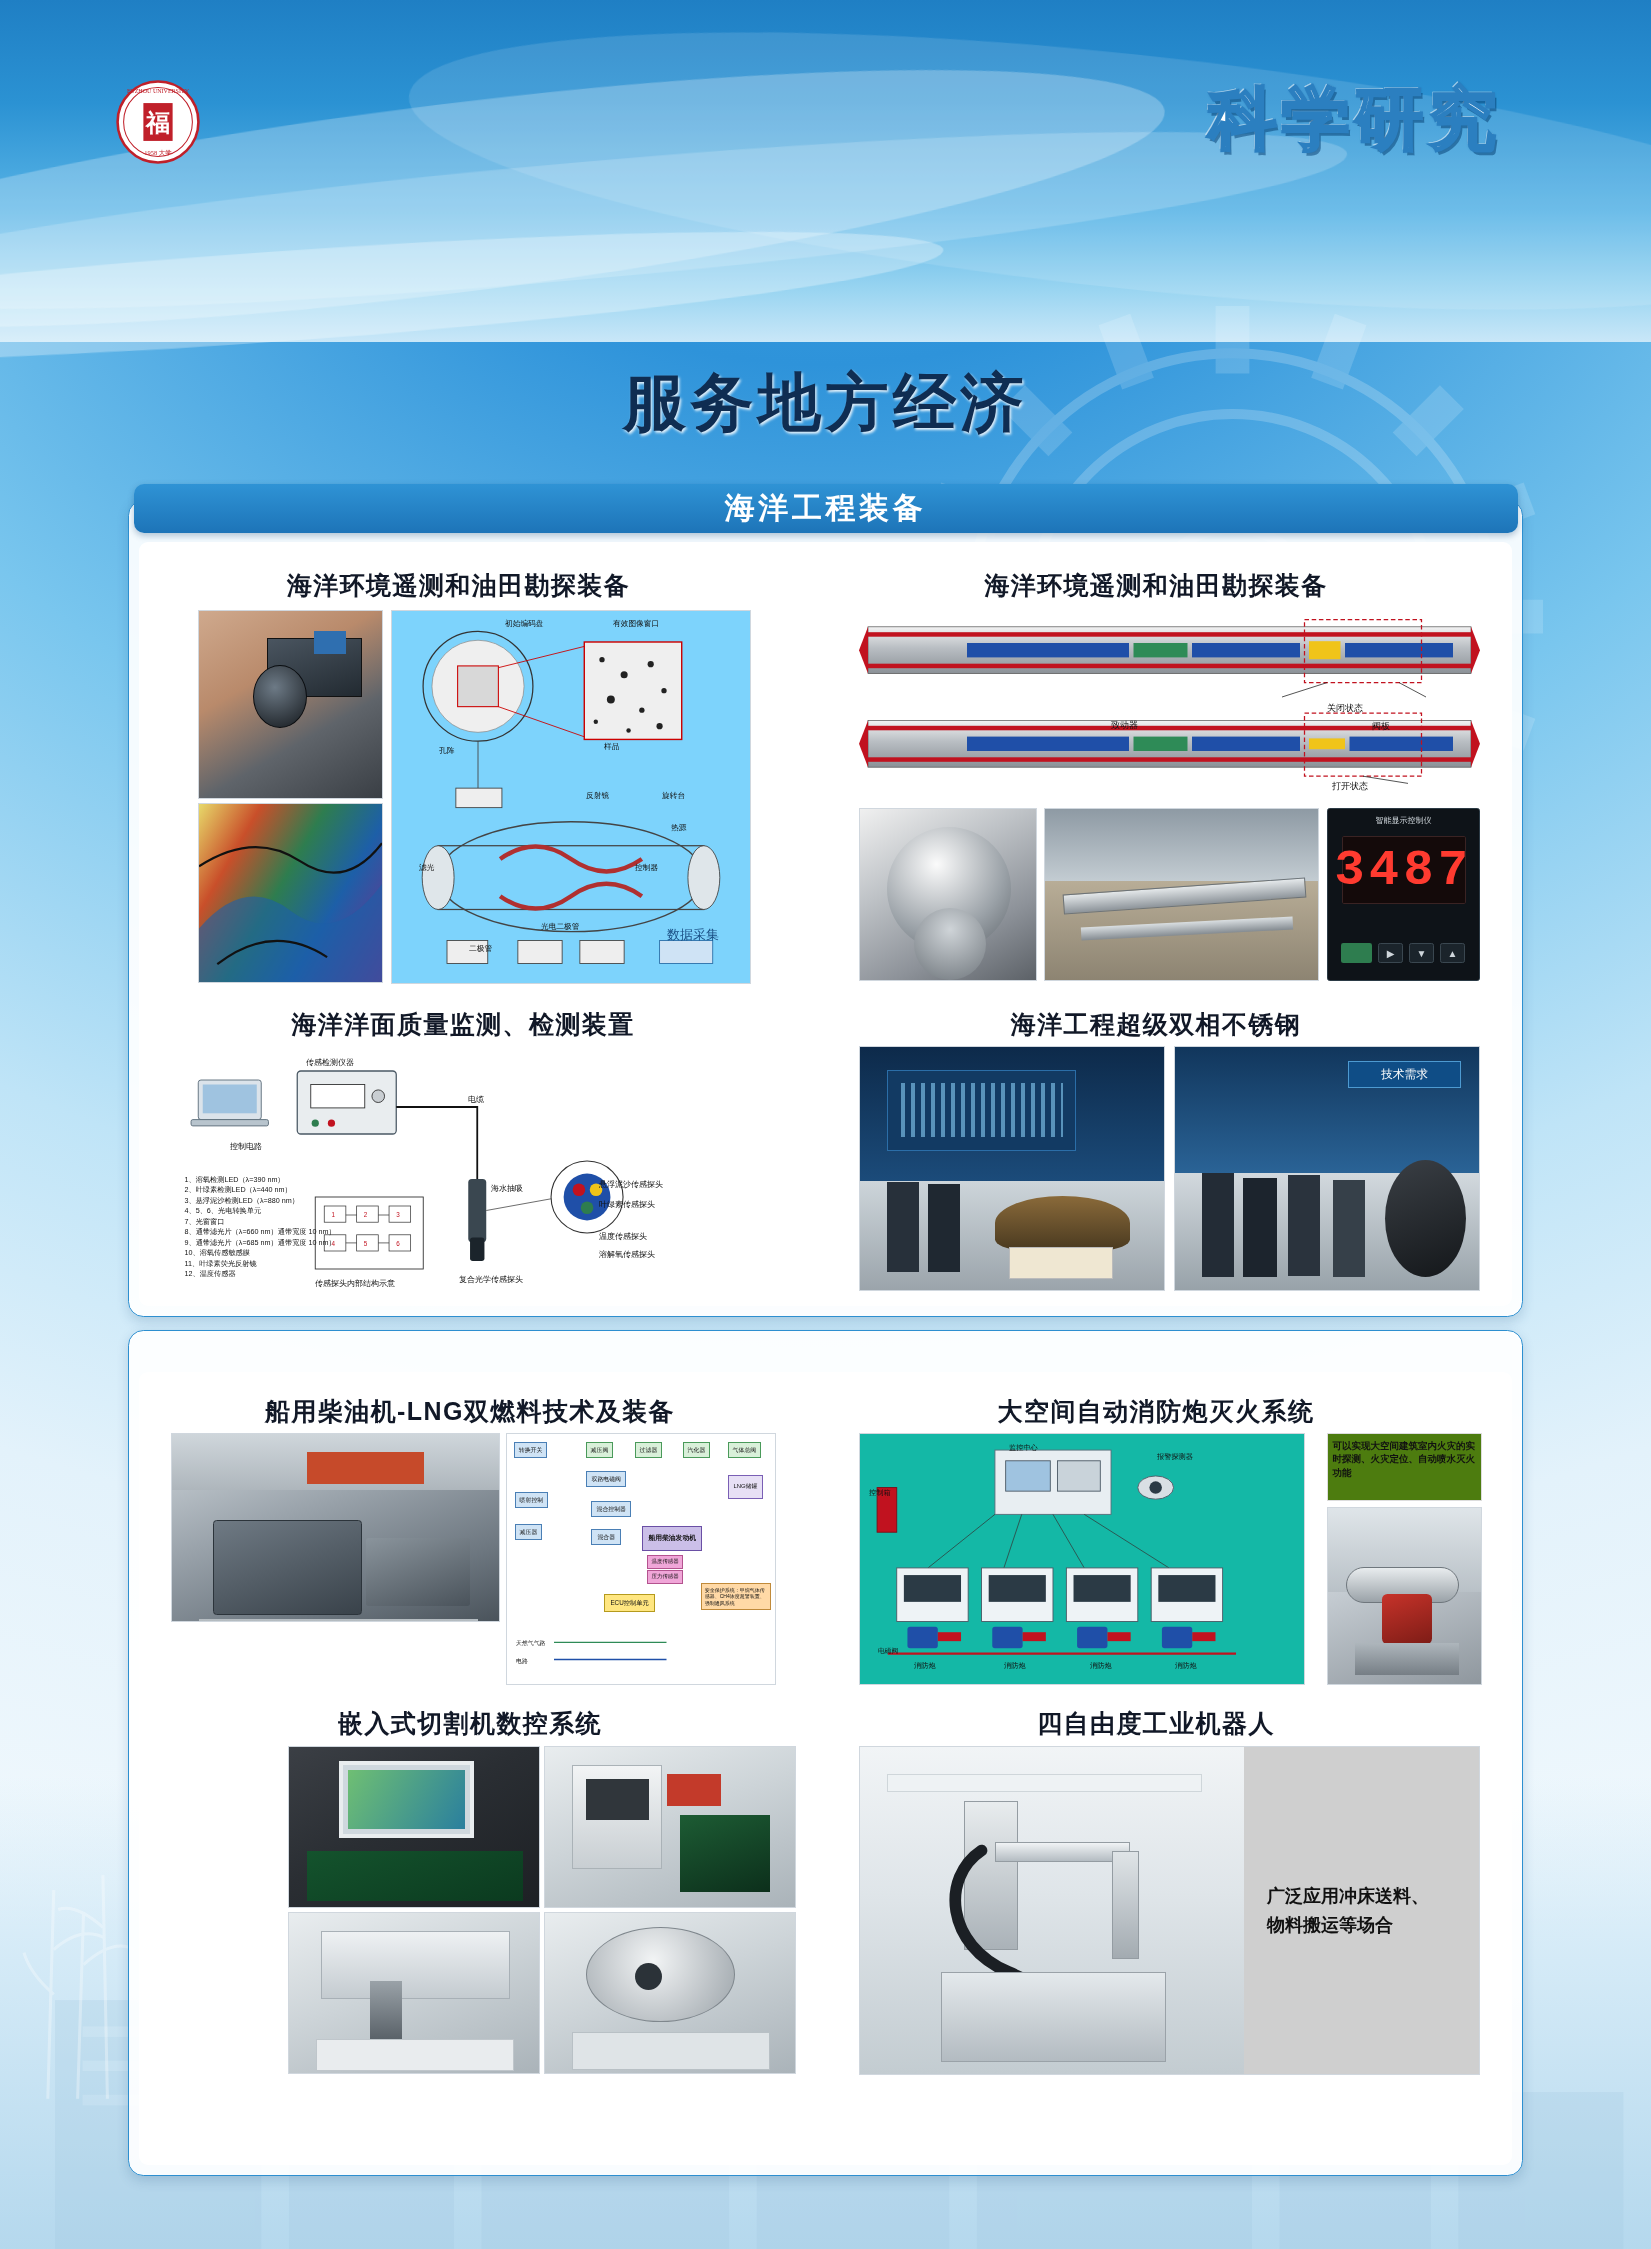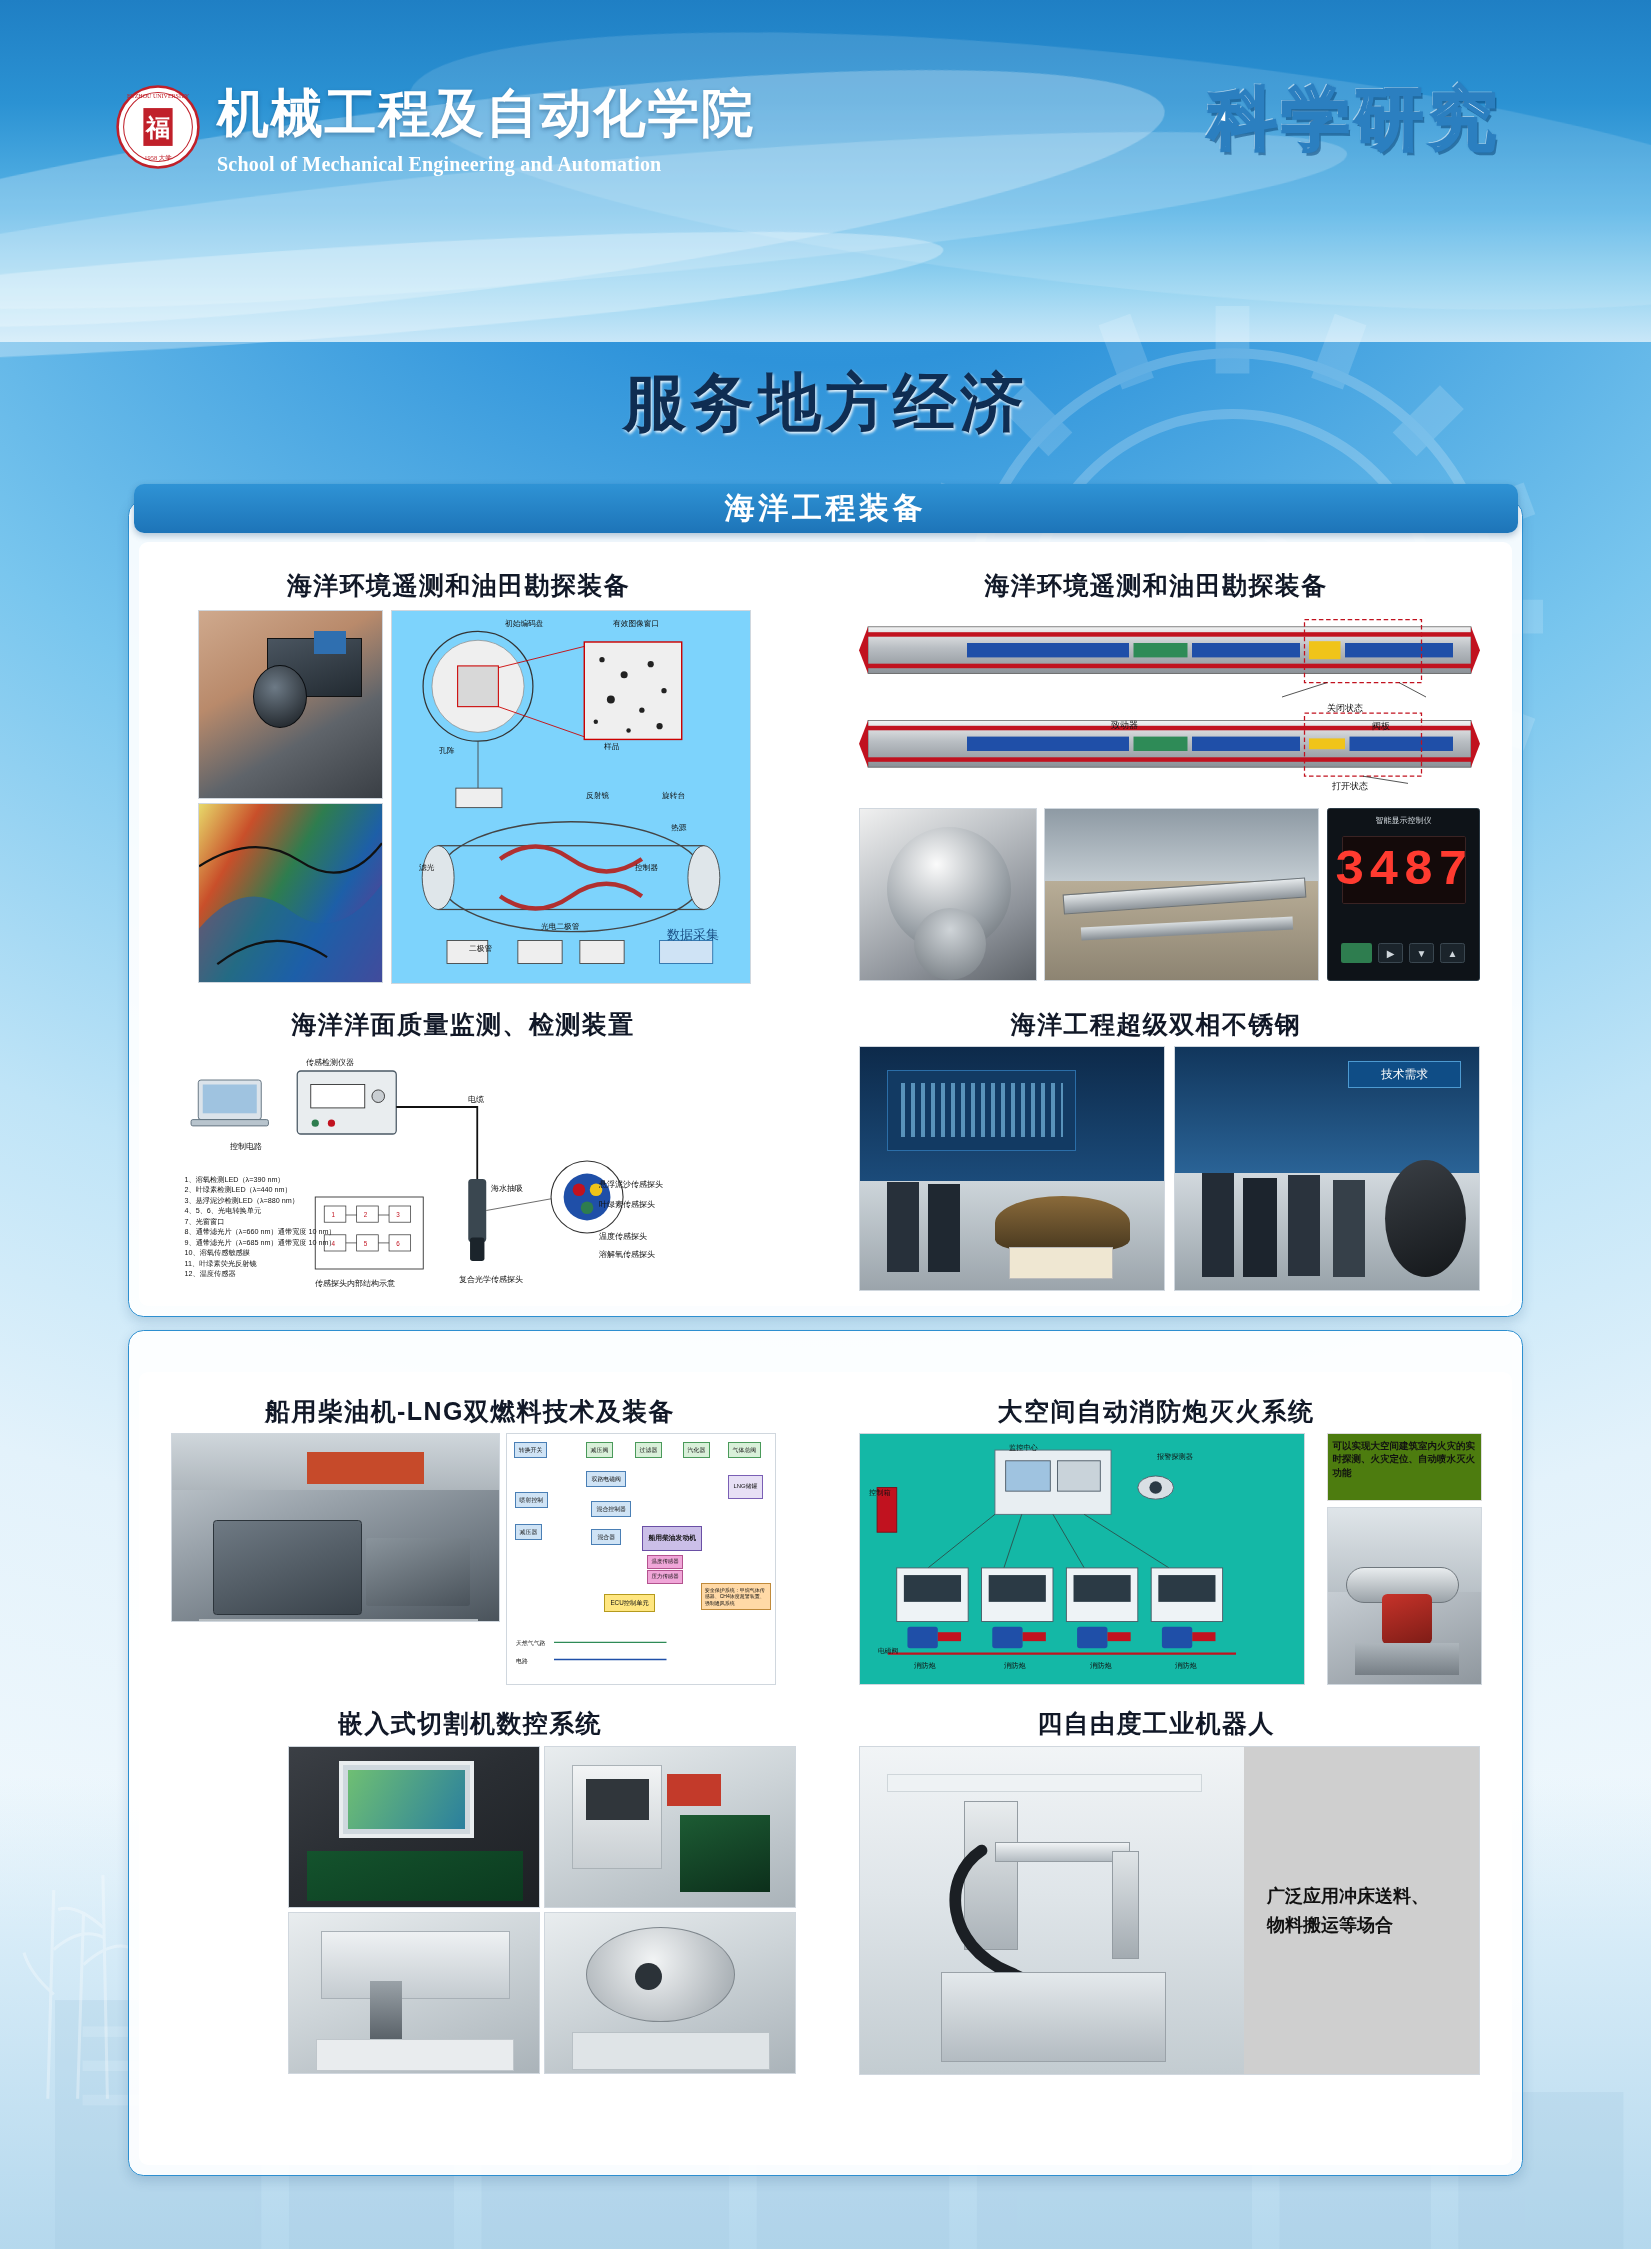--- a/index.html
+++ b/index.html
@@ -224,24 +224,20 @@
       <div class="logo-seal">
         <svg viewBox="0 0 100 100" width="86" height="86">
           <circle cx="50" cy="50" r="47" fill="#ffffff" stroke="#c0202a" stroke-width="3"></circle>
           <circle cx="50" cy="50" r="40" fill="none" stroke="#c0202a" stroke-width="1.2"></circle>
           <rect x="33" y="28" width="34" height="44" fill="#c0202a"></rect>
           <text x="50" y="60" font-size="28" fill="#ffffff" text-anchor="middle" font-family="Liberation Serif, serif" font-weight="bold">福</text>
           <text x="50" y="16" font-size="7" fill="#c0202a" text-anchor="middle" font-family="Liberation Serif, serif">FUZHOU UNIVERSITY</text>
           <text x="50" y="88" font-size="7.5" fill="#c0202a" text-anchor="middle" font-family="Liberation Serif, serif">1958 大学</text>
         </svg>
       </div>
-      <div class="school-text">
-        <div class="school-cn">机械工程及自动化学院</div>
-        <div class="school-en">School of Mechanical Engineering and Automation</div>
-      </div>
     </div>
     <div class="banner-title">科学研究</div>
   </div>
 
   <div class="main-title">服务地方经济</div>
 
   <div class="panel" id="panel-marine">
     <div class="panel-header">
       <span>海洋工程装备</span>
     </div>

